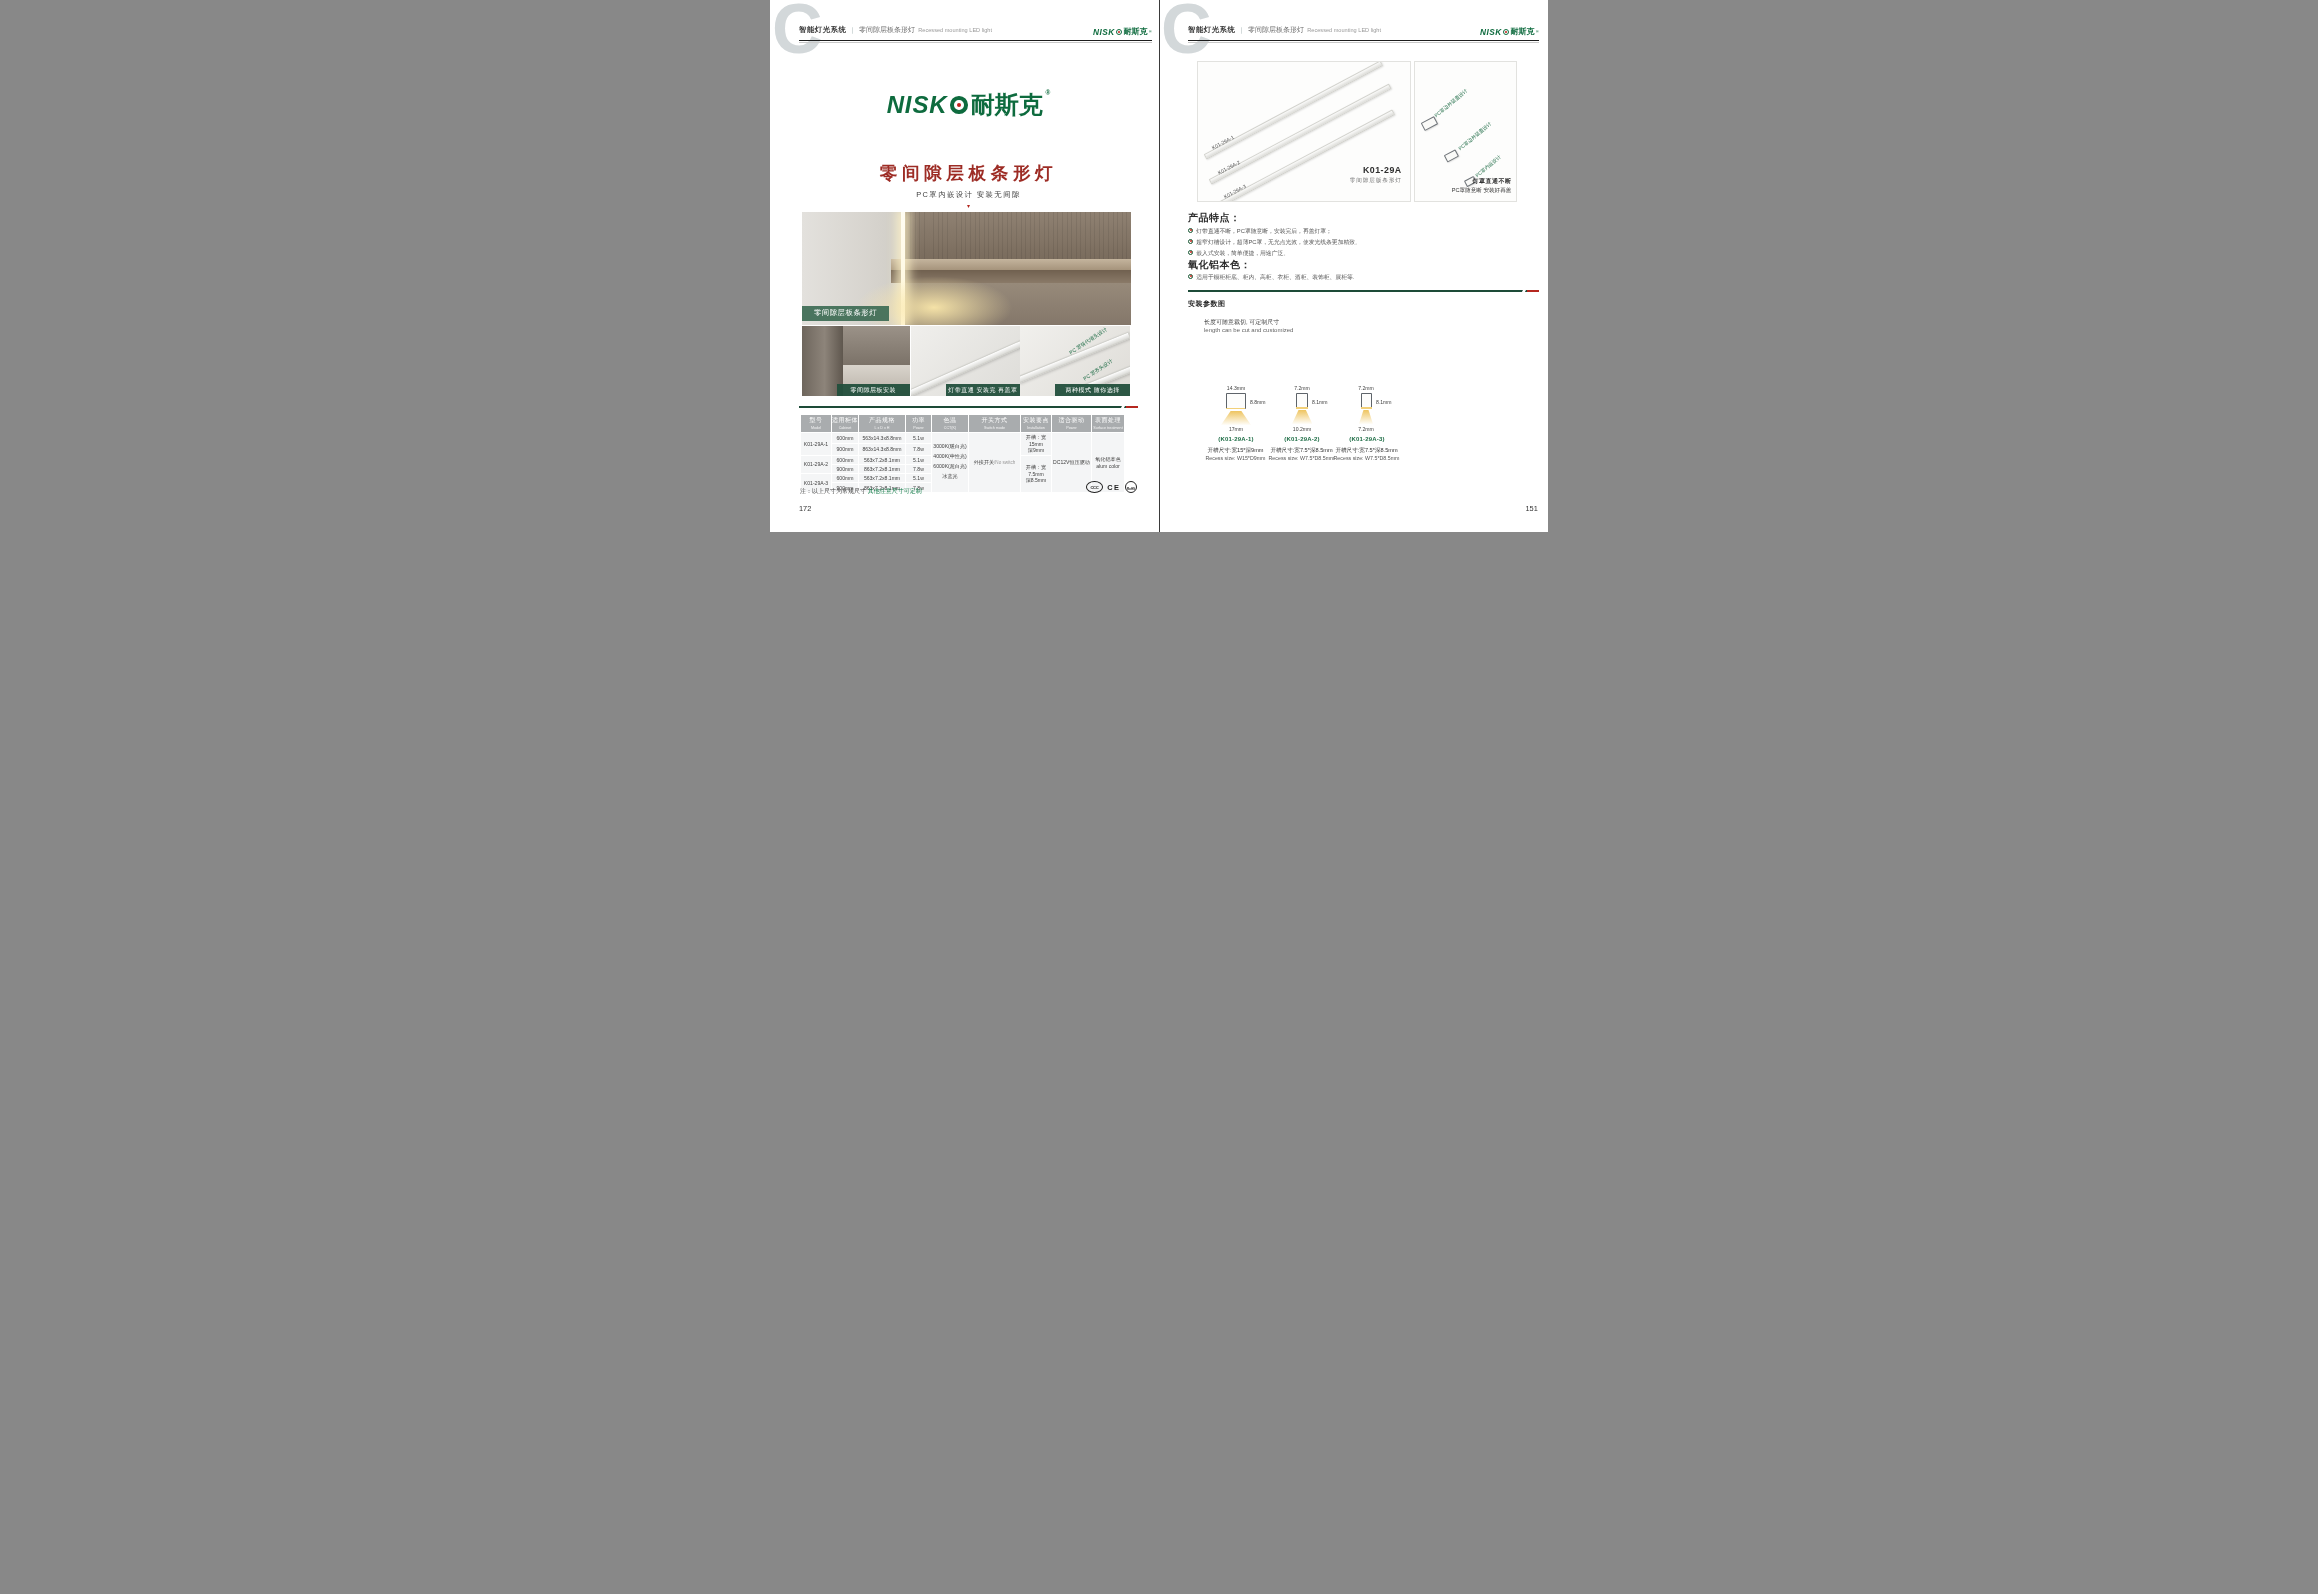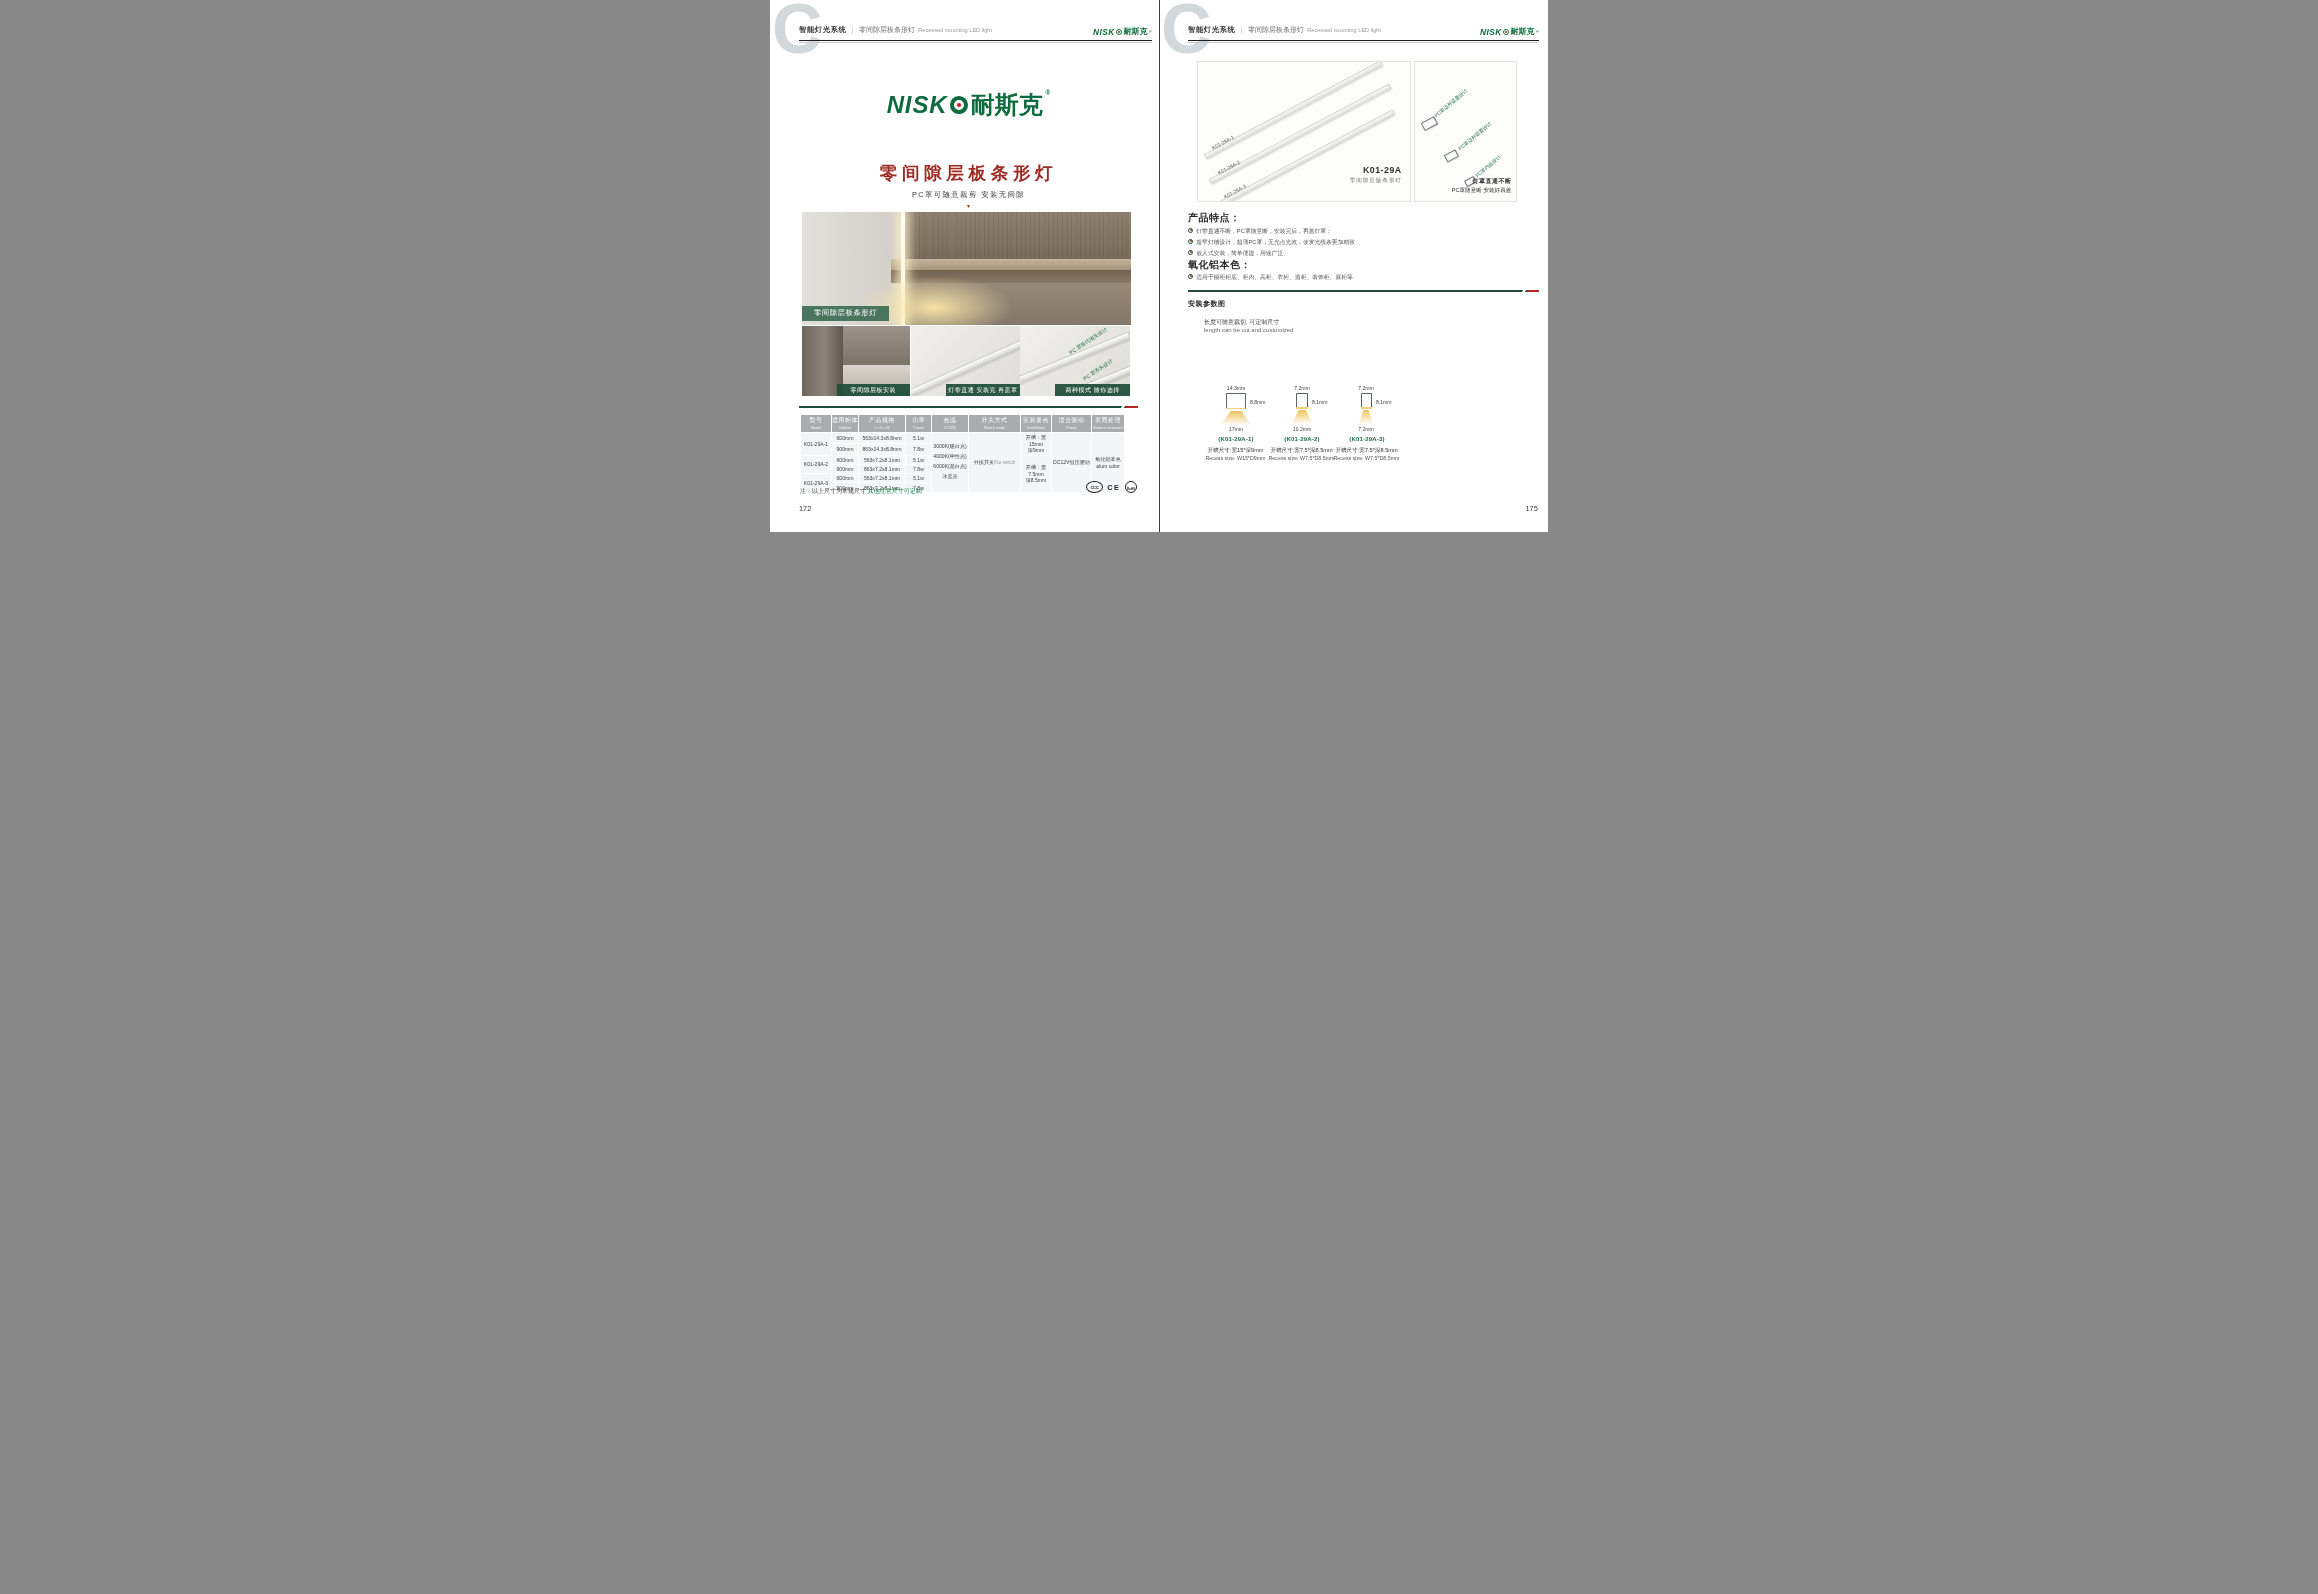--- a/index.html
+++ b/index.html
@@ -141,21 +141,21 @@
     <div class="rule-dark" style="left:29px; right:7.4px;"></div>
     <div class="rule-lite" style="left:29px; right:7.4px;"></div>
 
     <div class="logo-big">
       <span class="bw">NISK</span>
       <span class="o-ring"></span>
       <span class="bc">耐斯克</span>
       <sup>®</sup>
     </div>
     <div class="main-title">零间隙层板条形灯</div>
-    <div class="sub-title">PC罩可随意裁剪  安装无间隙</div>
+    <div class="sub-title">PC罩内嵌设计  安装无间隙</div>
     <div class="tri">▼</div>
 
     <div class="hero">
       <div class="wall"></div>
       <div class="wood-top"></div>
       <div class="shelf-top"></div>
       <div class="shelf-edge"></div>
       <div class="wood-bottom"></div>
       <div class="led"></div>
       <div class="glow"></div>
@@ -399,18 +399,18 @@
 
     <div class="dim" style="left:193px; top:385px; width:28px; text-align:center;">7.2mm</div>
     <div class="prof" style="left:202px; top:393px; width:11px; height:15.3px;"></div>
     <div class="dim" style="left:217px; top:399px;">8.1mm</div>
     <div class="beam" style="left:200px; top:410px; width:14px; height:14px;"></div>
     <div class="dim" style="left:193px; top:426px; width:28px; text-align:center;">7.2mm</div>
     <div class="dcol-lbl dmodel" style="left:173px; top:436px;">(K01-29A-3)</div>
     <div class="drec-cn" style="left:168px; top:447px;">开槽尺寸:宽7.5*深8.5mm</div>
     <div class="drec-en" style="left:168px; top:455px;">Recess size: W7.5*D8.5mm</div>
 
-    <div class="pagenum" style="right:10.2px;">175</div>
+    <div class="pagenum" style="right:10.2px;">151</div>
   </div>
 
   <div class="fold"></div>
 </div>
 
 
 </body></html>

